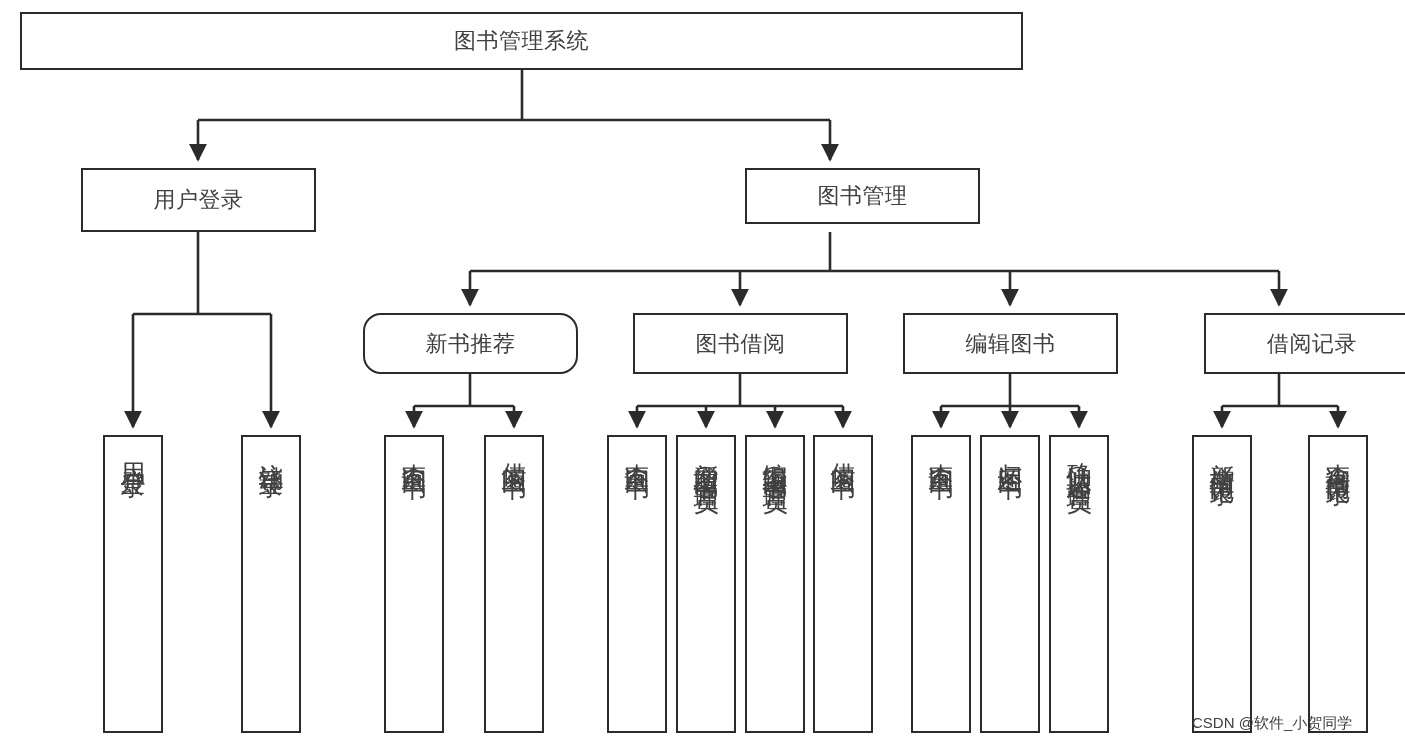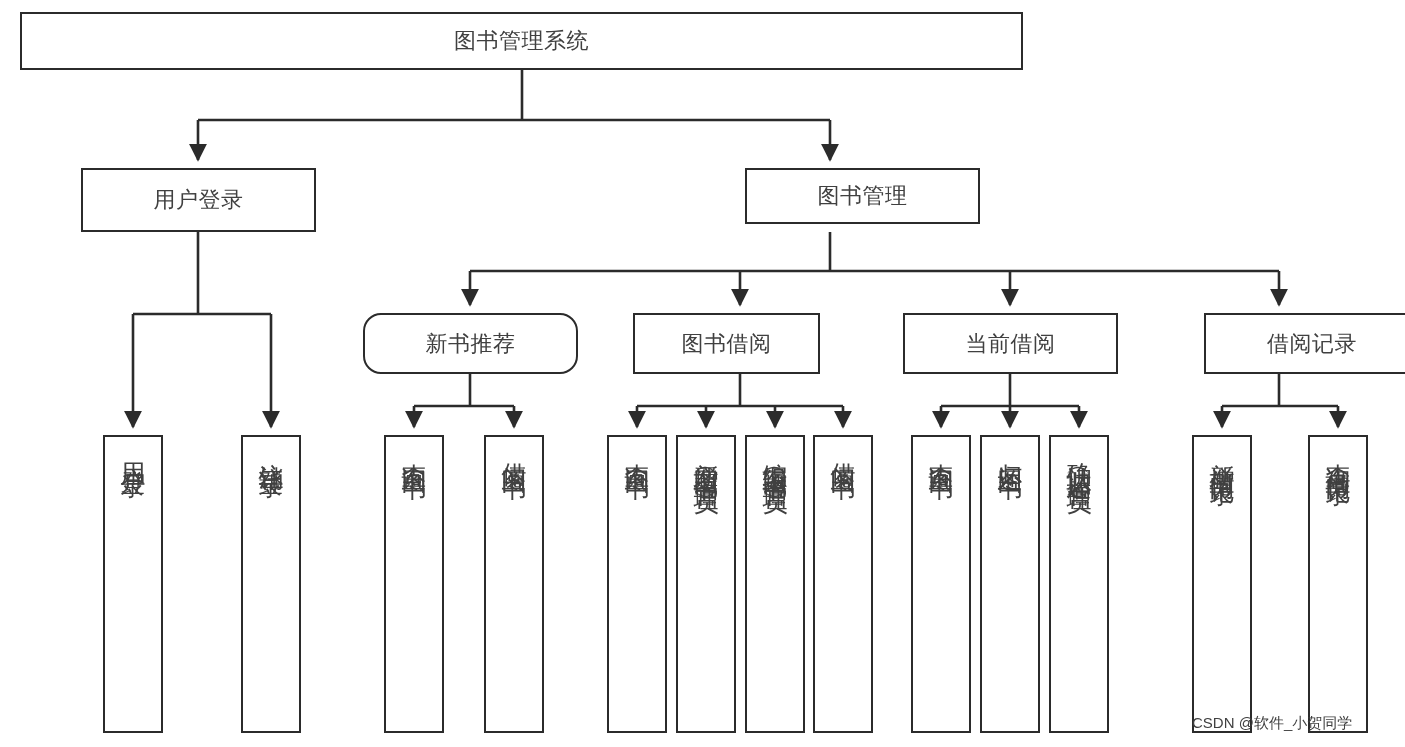--- a/index.html
+++ b/index.html
@@ -131,25 +131,25 @@
   <div class="node horizontal" style="left:81px; top:168px; width:235px; height:64px;">
     <span class="label">用户登录</span>
   </div>
   <div class="node horizontal" style="left:745px; top:168px; width:235px; height:56px;">
     <span class="label">图书管理</span>
   </div>
 
   <div class="node horizontal" style="left:363px; top:313px; width:215px; height:61px;border-radius:18px;">
     <span class="label">新书推荐</span>
   </div>
-  <div class="node horizontal" style="left:633px; top:313px; width:187px; height:61px;">
+  <div class="node horizontal" style="left:633px; top:313px; width:215px; height:61px;">
     <span class="label">图书借阅</span>
   </div>
   <div class="node horizontal" style="left:903px; top:313px; width:215px; height:61px;">
-    <span class="label">当前借阅</span>
+    <span class="label">编辑图书</span>
   </div>
   <div class="node horizontal" style="left:1172px; top:313px; width:216px; height:61px;margin-left:32px;">
     <span class="label">借阅记录</span>
   </div>
 
   <div class="node vertical" style="left:103px; top:435px; width:60px; height:298px;">
     <span class="label">用户登录</span>
   </div>
   <div class="node vertical" style="left:241px; top:435px; width:60px; height:298px;">
     <span class="label">注销登录</span>

